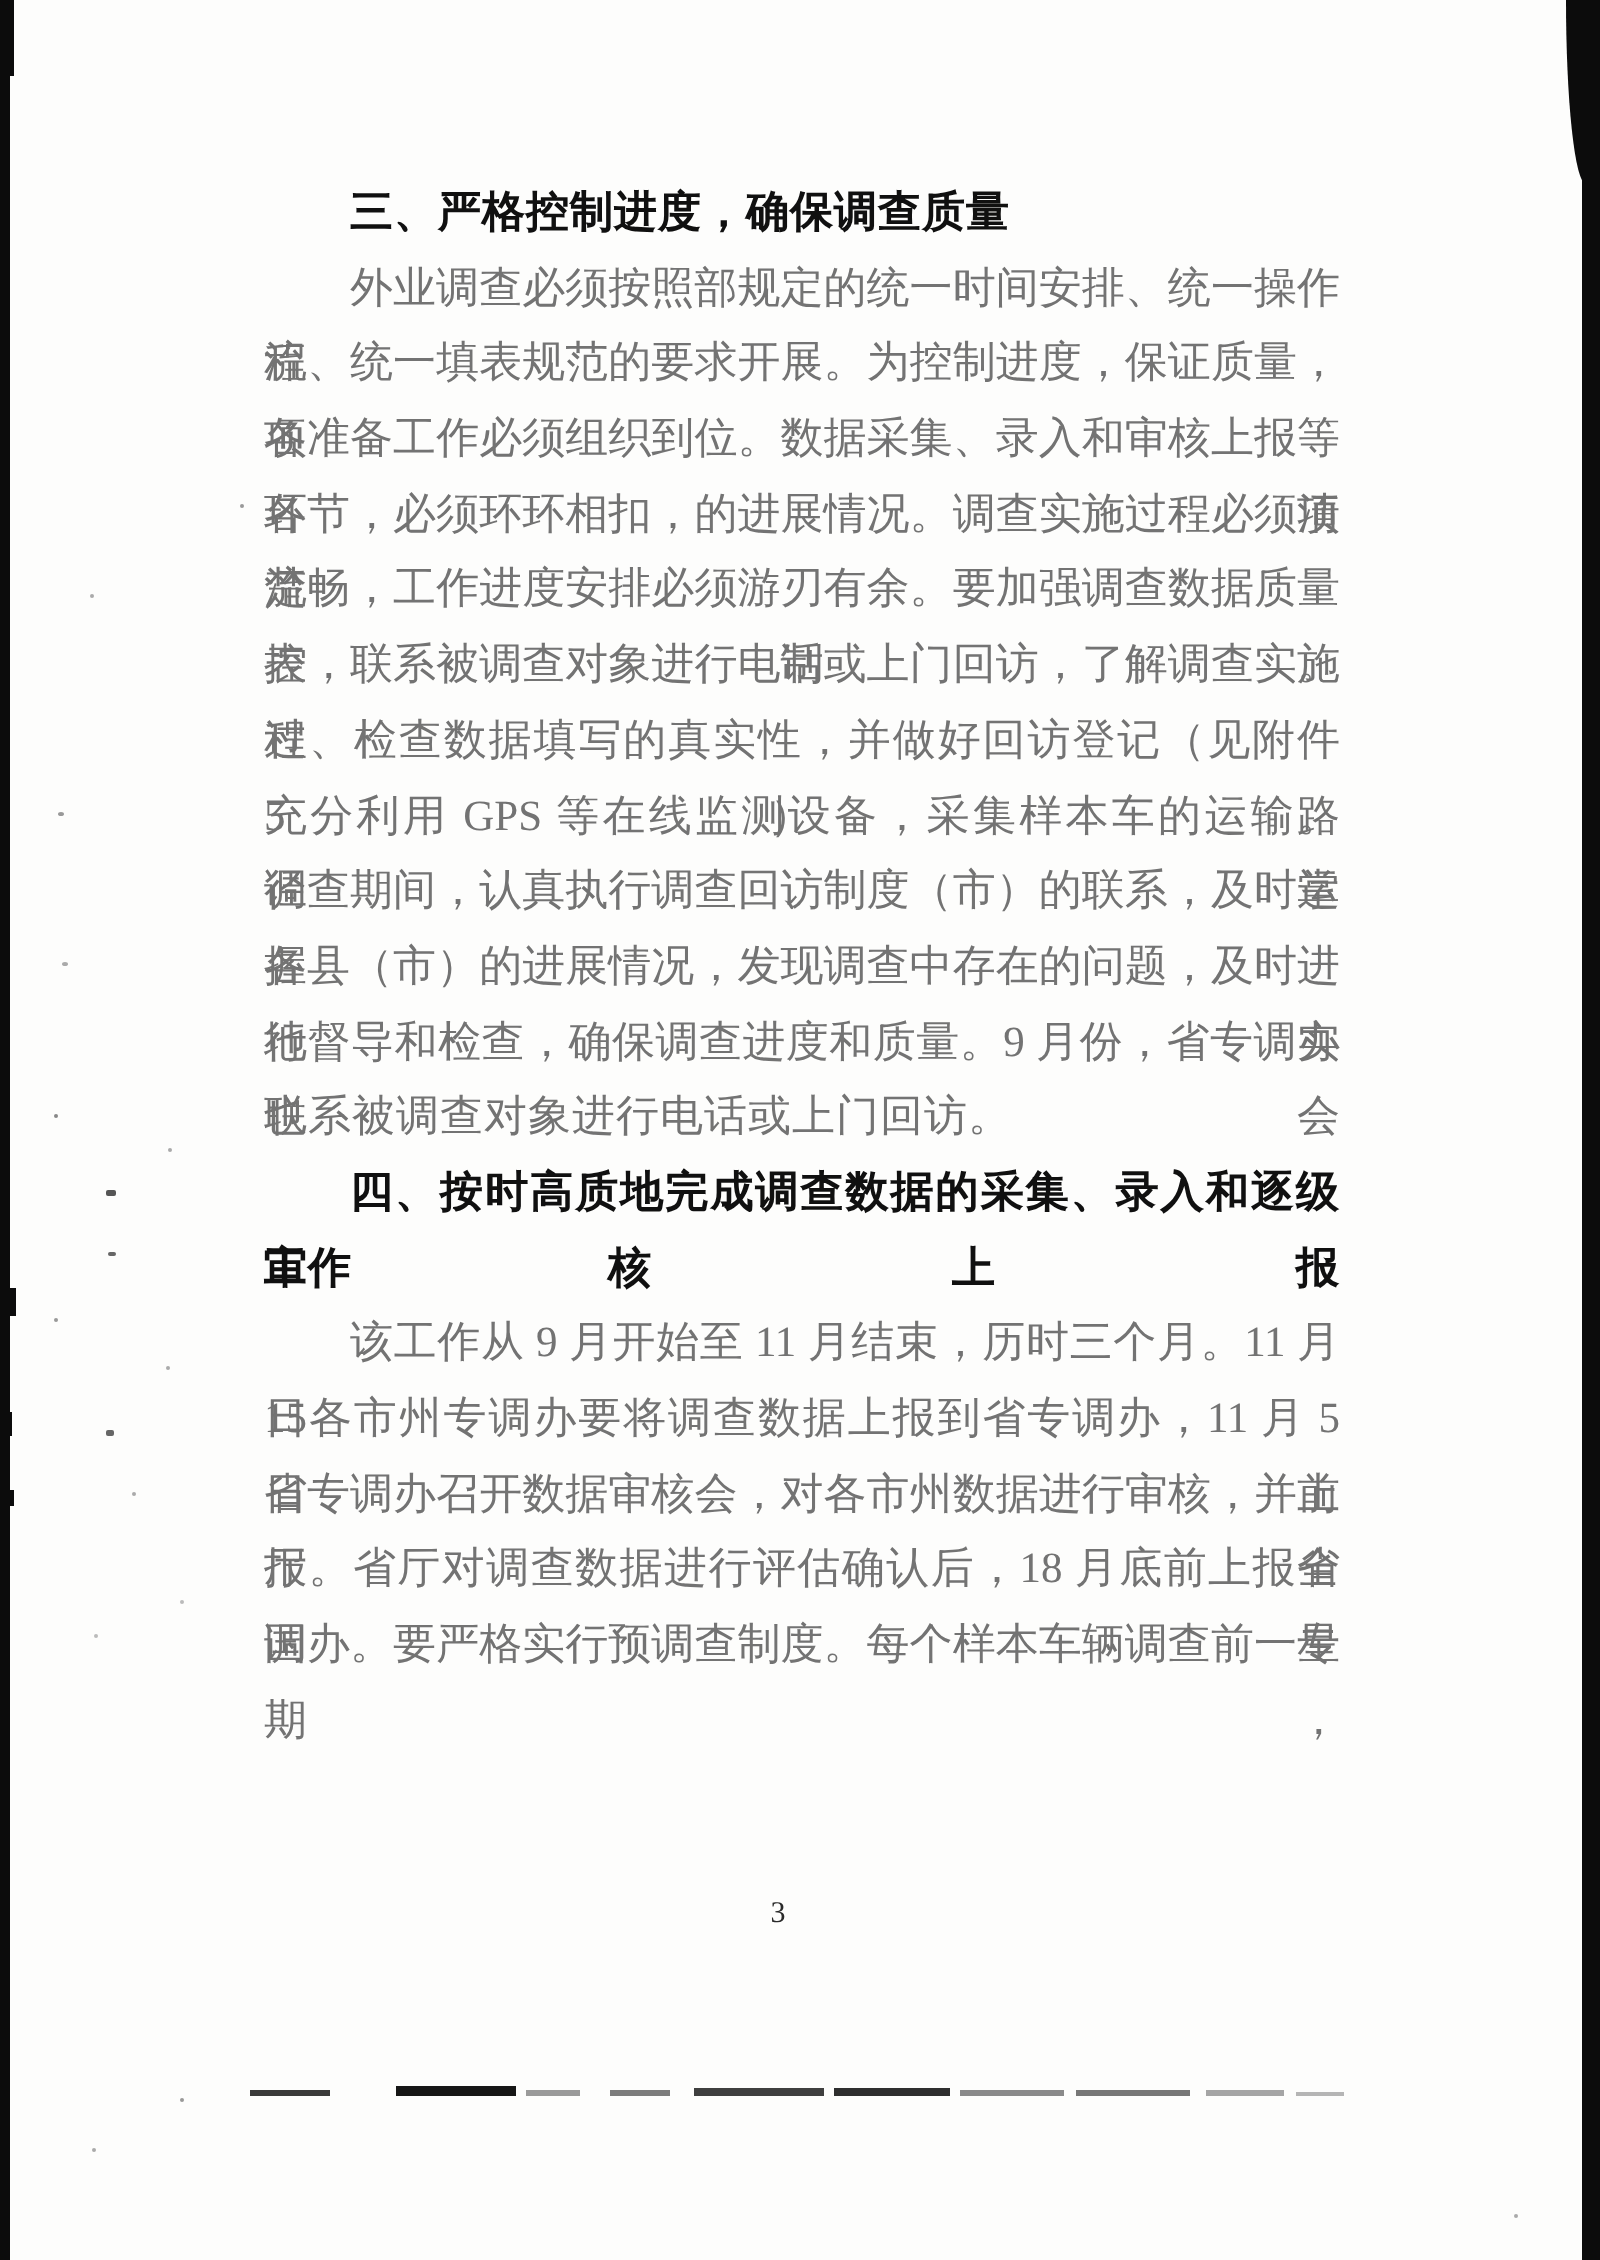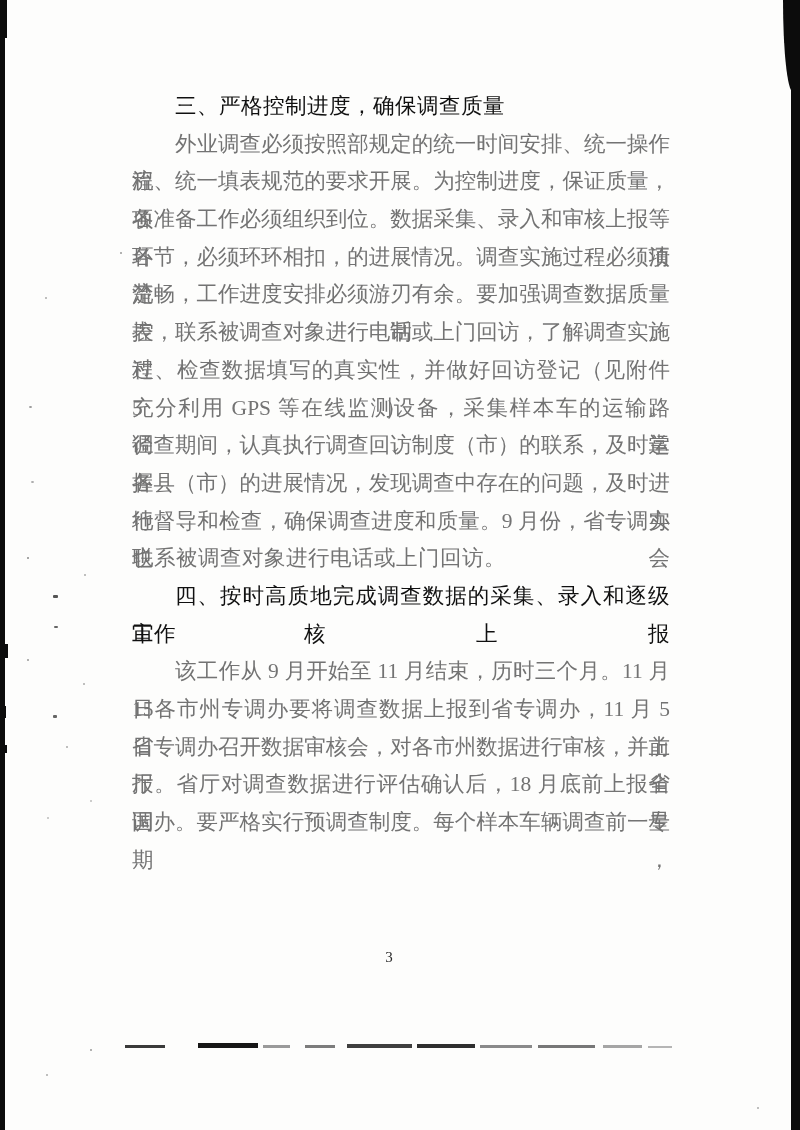--- a/index.html
+++ b/index.html
@@ -28,21 +28,21 @@
   .line.just{
     white-space:normal;
     text-align:justify;
     text-align-last:justify;
     text-justify:inter-ideograph;
     letter-spacing:0;
   }
   .line.indent{ text-indent:43px; }
   .line.heading{
     font-family:"Liberation Sans","DejaVu Sans",sans-serif;
-    font-weight:400;
+    font-weight:700;
     color:#101010;
     letter-spacing:0.5px;
   }
   .pageno{
     position:absolute;
     left:378px;top:946px;
     width:22px;
     text-align:center;
     font-size:15px;
     line-height:22px;

